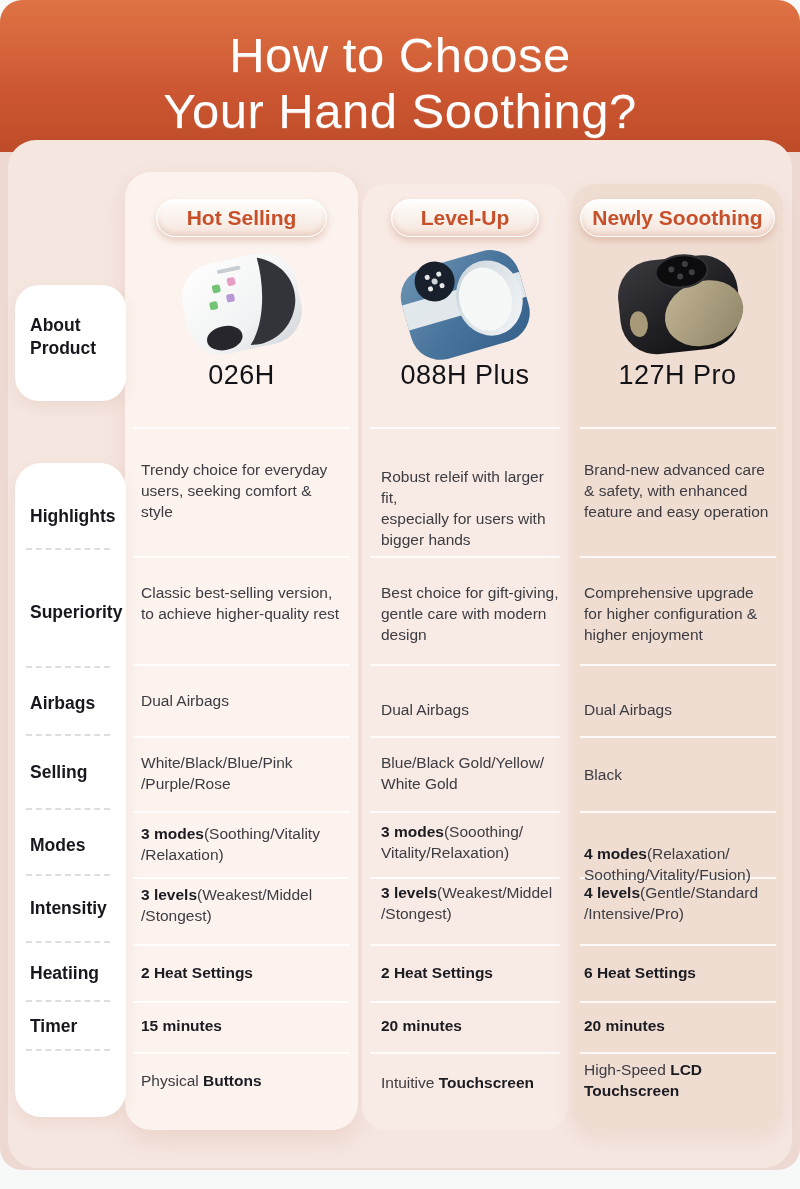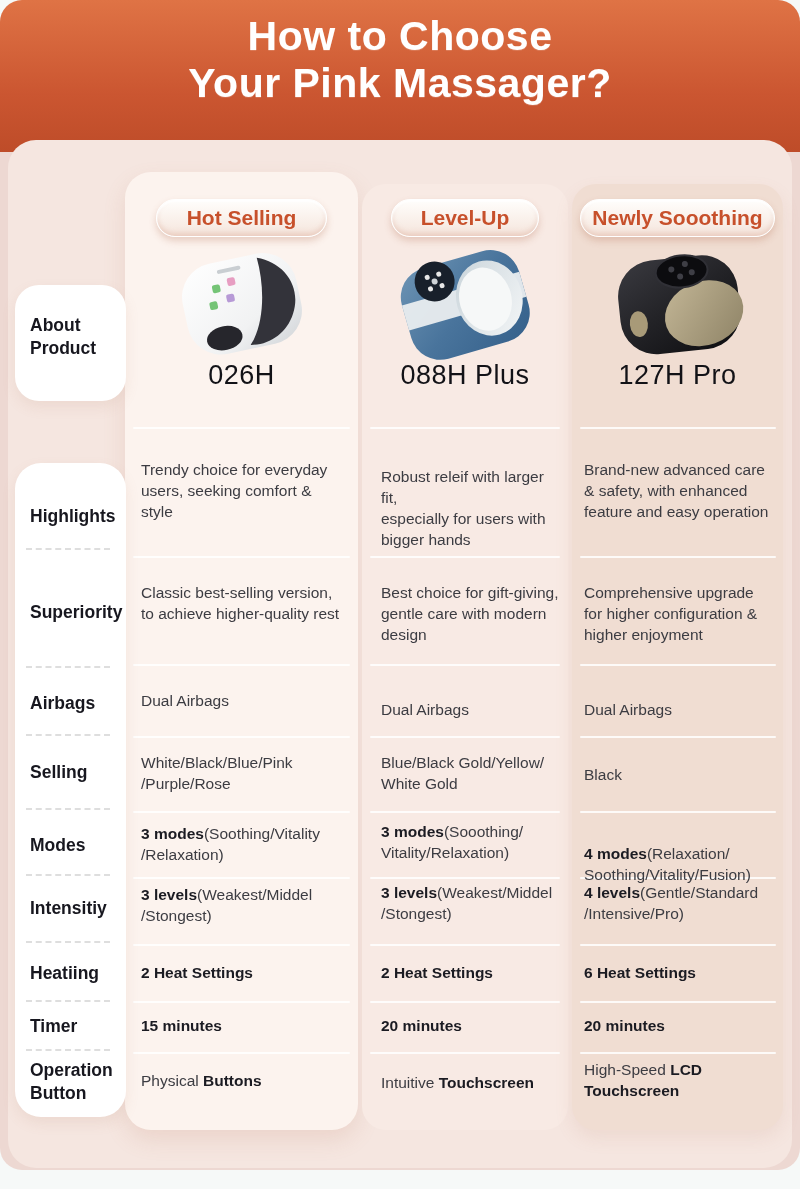--- a/index.html
+++ b/index.html
@@ -2,21 +2,21 @@
 <html><head>
 <meta charset="utf-8">
 <style>
   *{margin:0;padding:0;box-sizing:border-box}
   html,body{width:800px;height:1189px}
   body{position:relative;overflow:hidden;background:#F6F9F8;font-family:"Liberation Sans",sans-serif}
 
   .header{position:absolute;left:0;top:0;width:800px;height:170px;z-index:1;
     background:linear-gradient(180deg,#DF7345 0%,#CB5631 55%,#BA4926 100%);
     border-radius:22px 22px 0 0;text-align:center;color:#fff}
-  .title{padding-top:13px;font-weight:bold;font-size:41px;line-height:1.14;letter-spacing:.5px;
+  .title{padding-top:28px;font-weight:normal;font-size:49px;line-height:1.14;letter-spacing:.5px;
     text-shadow:0 1px 0 rgba(255,255,255,.15)}
 
   .outer-pink{position:absolute;left:0;top:152px;width:800px;height:1018px;background:#EDD8D2;
     border-radius:0 0 22px 22px;z-index:2}
   .main-card{position:absolute;left:8px;top:140px;width:784px;height:1028px;background:#F5E6E0;
     border-radius:28px;z-index:3}
 
   .layer{position:absolute;inset:0;z-index:4}
 
   .col{position:absolute;border-radius:26px}
@@ -60,21 +60,21 @@
   .rowlabel{position:absolute;left:30px;width:96px;font-weight:bold;font-size:17.5px;color:#17171F;
     line-height:1.3;white-space:pre-line;z-index:5}
   .dash{position:absolute;left:26px;width:84px;border-top:2px dashed #DEDEDE;z-index:5}
 </style>
 </head>
 <body>
 
 <div class="header">
   <div class="title">
     <div>How to Choose</div>
-    <div>Your Pink Massager?</div>
+    <div>Your Hand Soothing?</div>
   </div>
 </div>
 
 <div class="outer-pink"></div>
 <div class="main-card"></div>
 
 <div class="layer">
 
   <div class="col col1"></div>
   <div class="col col2"></div>
@@ -254,22 +254,20 @@
   <div class="rowlabel" style="top:314px">About
 Product</div>
   <div class="rowlabel" style="top:505px">Highlights</div>
   <div class="rowlabel" style="top:601px">Superiority</div>
   <div class="rowlabel" style="top:692px">Airbags</div>
   <div class="rowlabel" style="top:761px">Selling</div>
   <div class="rowlabel" style="top:834px">Modes</div>
   <div class="rowlabel" style="top:897px">Intensitiy</div>
   <div class="rowlabel" style="top:962px">Heatiing</div>
   <div class="rowlabel" style="top:1015px">Timer</div>
-  <div class="rowlabel" style="top:1059px">Operation
-Button</div>
 
   <div class="dash" style="top:548px"></div>
   <div class="dash" style="top:666px"></div>
   <div class="dash" style="top:734px"></div>
   <div class="dash" style="top:808px"></div>
   <div class="dash" style="top:874px"></div>
   <div class="dash" style="top:941px"></div>
   <div class="dash" style="top:1000px"></div>
   <div class="dash" style="top:1049px"></div>
 

